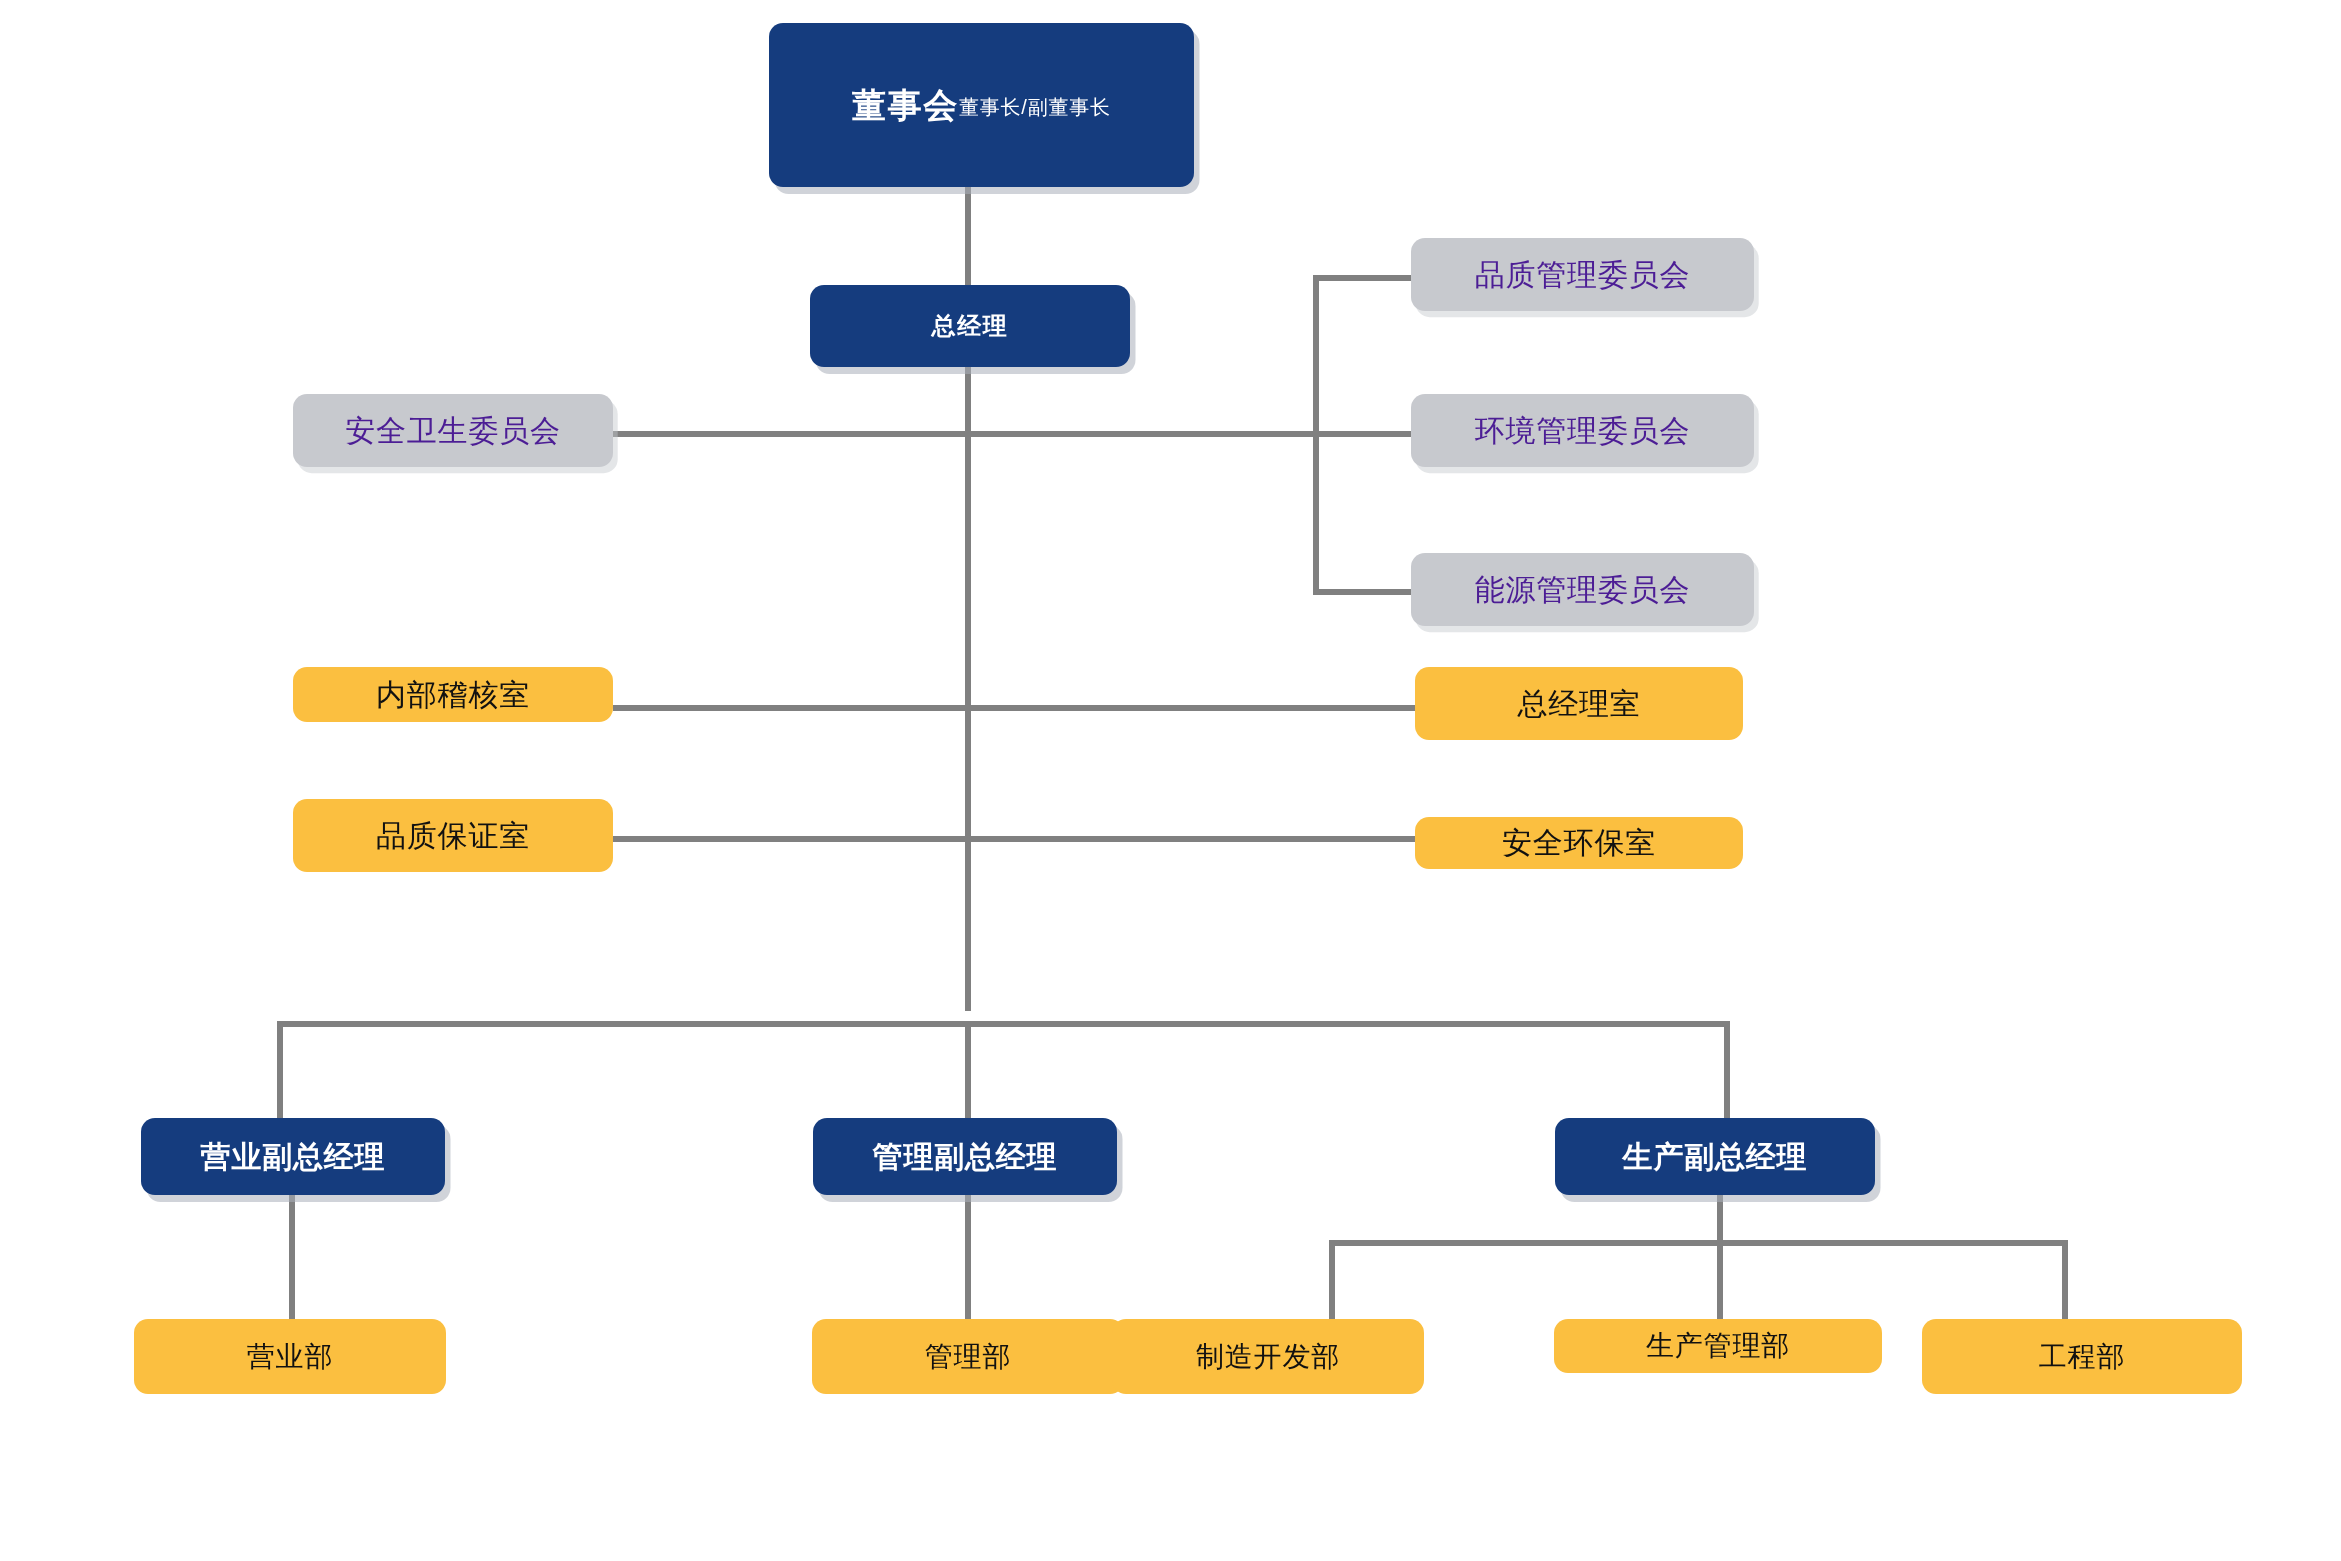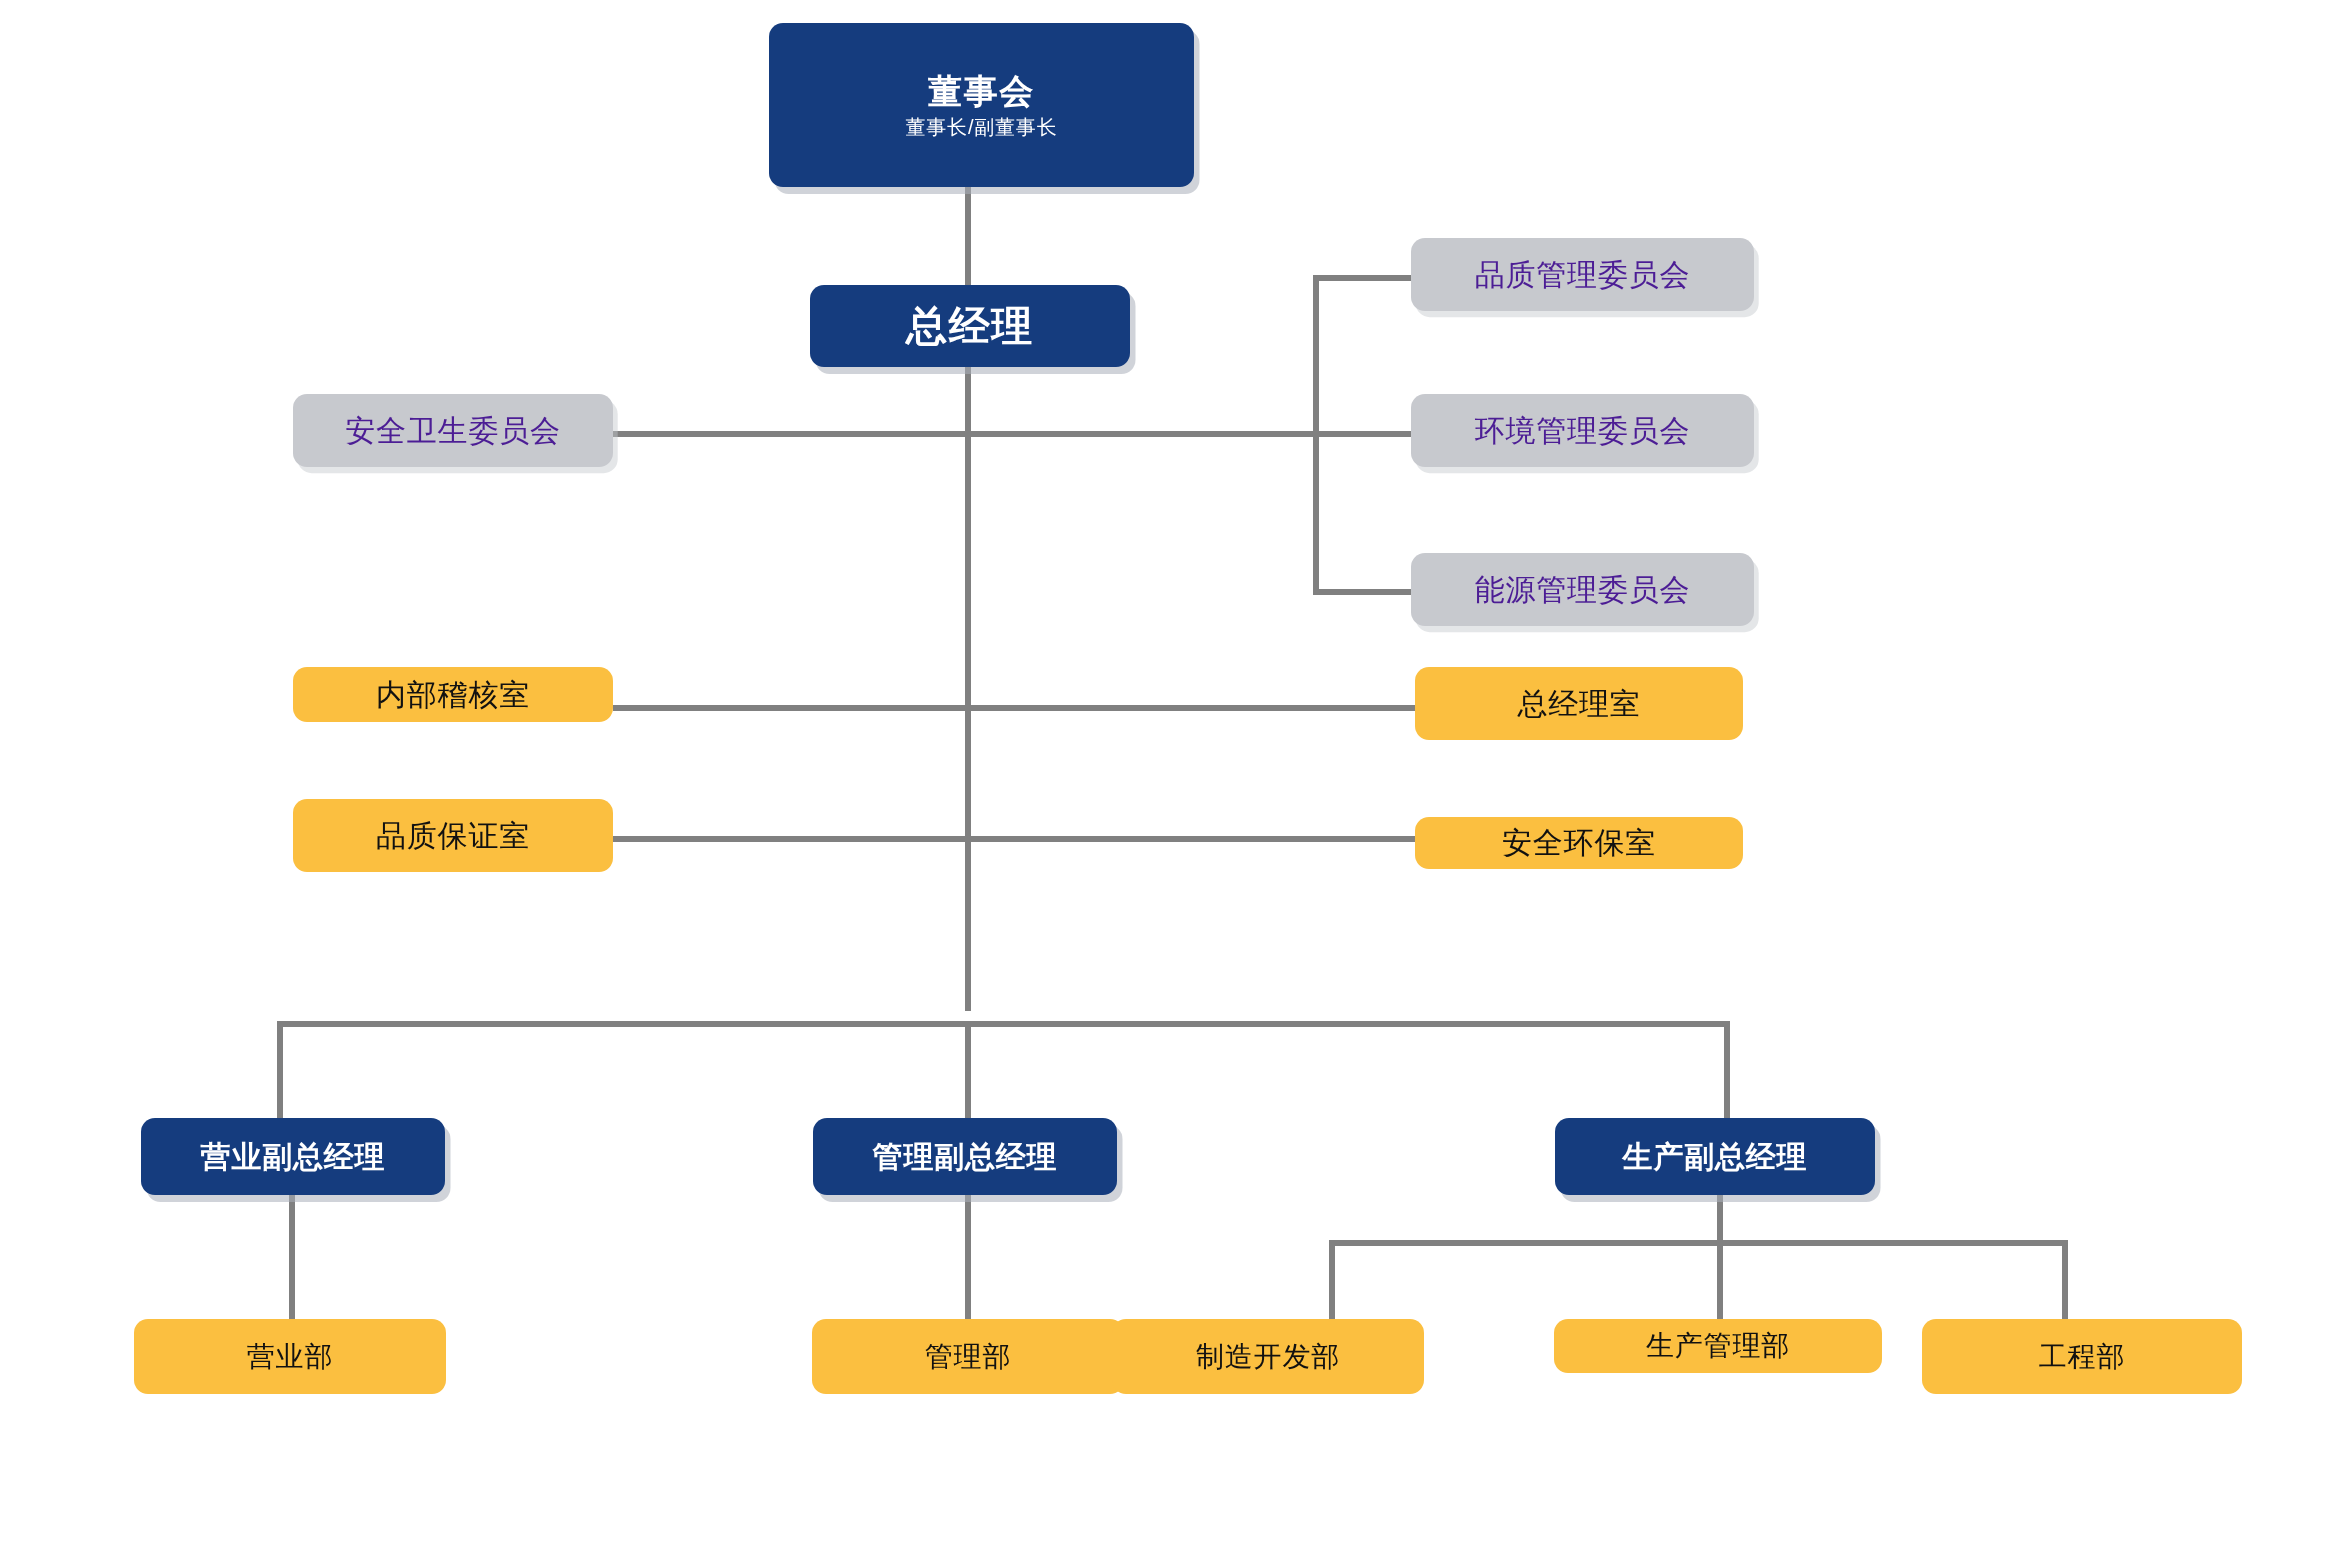--- a/index.html
+++ b/index.html
@@ -25,21 +25,20 @@
     background: #808080;
   }
   .line-h { height: 5.5px; }
   .line-v { width: 5.5px; }
 
   
   .node {
     position: absolute;
     box-sizing: border-box;
     display: flex;
-    flex-direction: column;
     align-items: center;
     justify-content: center;
     border-radius: 14px;
     text-align: center;
     line-height: 1.18;
     z-index: 5;
   }
   .node.navy {
     background: #153C7E;
     color: #ffffff;
@@ -61,21 +60,21 @@
     font-size: 34px;
     font-weight: bold;
     letter-spacing: 1.6px;
   }
   .title-sub {
     font-size: 20px;
     font-weight: normal;
     letter-spacing: 0.8px;
     margin-top: 4.7px;
   }
-  .lbl-lg { font-size: 41px; letter-spacing: 1.6px; }
+  .lbl-lg { font-size: 24px; letter-spacing: 1.6px; }
   .lbl-md { font-size: 30px; letter-spacing: 0.8px; }
   .lbl-sm { font-size: 28px; letter-spacing: 0.8px; }
 </style>
 </head>
 <body>
 
 <div id="chart-root">
 
   <div class="line line-v" style="left:965px; top:186px; height:101px;"></div>
 

